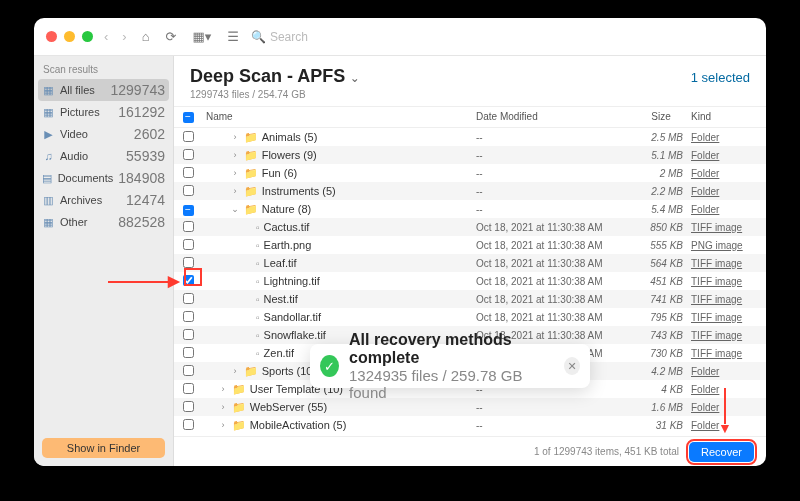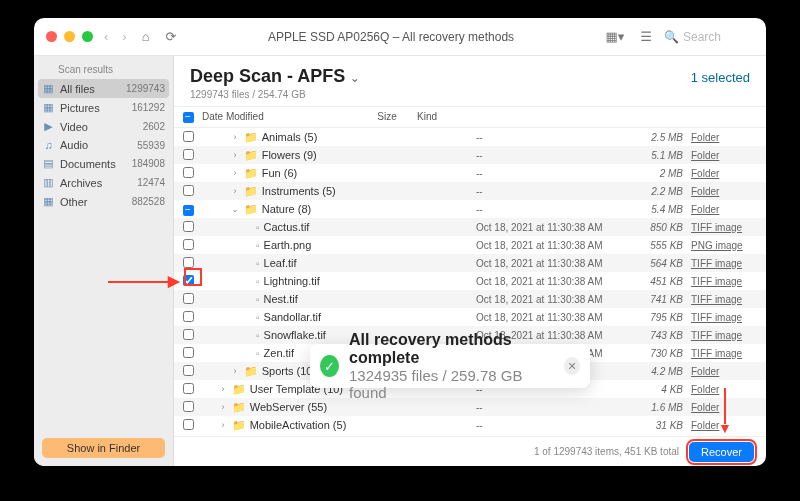--- a/index.html
+++ b/index.html
@@ -8,24 +8,24 @@
 .titlebar { height: 38px; display: flex; align-items: center; padding: 0 12px; gap: 8px; border-bottom: 1px solid #e5e5e5; }
 .traffic { display: flex; gap: 7px; }
 .dot { width: 11px; height: 11px; border-radius: 50%; }
 .red{background:#ff5f57}.yellow{background:#febc2e}.green{background:#28c840}
 .nav-btn { color: #bbb; font-size: 13px; padding: 0 3px; cursor: default; }
 .title-text { flex: 1; text-align: center; font-size: 12px; color: #555; }
 .tb-icon { color: #777; font-size: 13px; padding: 0 4px; }
 .search { display: flex; align-items: center; gap: 4px; color: #bbb; font-size: 12px; width: 90px; }
 .body { flex: 1; display: flex; min-height: 0; }
 .sidebar { width: 140px; background: #ededed; border-right: 1px solid #ddd; display: flex; flex-direction: column; font-size: 11px; }
-.side-hdr { color: #888; padding: 8px 24px 4px; font-size: 10px; }
+.side-hdr { color: #888; padding: 8px 9px 4px; font-size: 10px; }
 .side-item { display: flex; align-items: center; padding: 3px 8px; gap: 5px; color: #444; }
 .side-item.sel { background: #cfcfcf; border-radius: 4px; margin: 0 4px; padding: 3px 4px; }
-.side-item .cnt { margin-left: auto; color: #777; font-size: 10px; }
+.side-item .cnt { margin-left: auto; color: #777; font-size: 14px; }
 .side-icon { width: 13px; text-align: center; color: #6a8fb5; font-size: 11px; }
 .show-finder { margin: auto 8px 8px; padding: 4px 0; background: #fdba74; border-radius: 5px; text-align: center; font-size: 11px; color: #333; }
 .main { flex: 1; display: flex; flex-direction: column; min-width: 0; }
 .mh { padding: 10px 16px 6px; }
 .mh h1 { font-size: 18px; font-weight: 600; color: #222; display: inline; }
 .mh .drop { color: #666; font-size: 12px; }
 .mh .sel-count { float: right; color: #0369a1; font-size: 13px; margin-top: 4px; }
 .mh .sub { font-size: 10px; color: #888; margin-top: 2px; }
 .cols { display: flex; font-size: 10px; color: #555; border-top: 1px solid #eee; border-bottom: 1px solid #eee; padding: 4px 0; }
 .c-chk{width:28px;text-align:center}.c-name{flex:1;padding-left:4px}.c-date{width:155px}.c-size{width:60px;text-align:center}.c-kind{width:75px}
@@ -65,21 +65,20 @@
   <div class="titlebar">
     <div class="traffic">
       <div class="dot red"></div>
       <div class="dot yellow"></div>
       <div class="dot green"></div>
     </div>
     <span class="nav-btn">‹</span>
     <span class="nav-btn">›</span>
     <span class="tb-icon">⌂</span>
     <span class="tb-icon">⟳</span>
-    <div class="title-text">APPLE SSD AP0256Q – All recovery methods</div>
     <span class="tb-icon">▦▾</span>
     <span class="tb-icon">☰</span>
     <div class="search">
       <span>🔍</span>
       <span>Search</span>
     </div>
   </div>
 
   <div class="body">
     <div class="sidebar">
@@ -127,20 +126,21 @@
     <div class="main">
       <div class="mh">
         <span class="sel-count">1 selected</span>
         <h1>Deep Scan - APFS</h1>
         <span class="drop"> ⌄</span>
         <div class="sub">1299743 files / 254.74 GB</div>
       </div>
 
       <div class="cols">
         <div class="c-chk"><span class="minus-box">−</span></div>
+        <div class="c-name">Name</div>
         <div class="c-date">Date Modified</div>
         <div class="c-size">Size</div>
         <div class="c-kind">Kind</div>
       </div>
 
       <div class="list" id="list">
           <div class="row">
             <div class="chk"><input type="checkbox" style=""></div>
             <div class="nm">
               <span class="indent2"></span>

